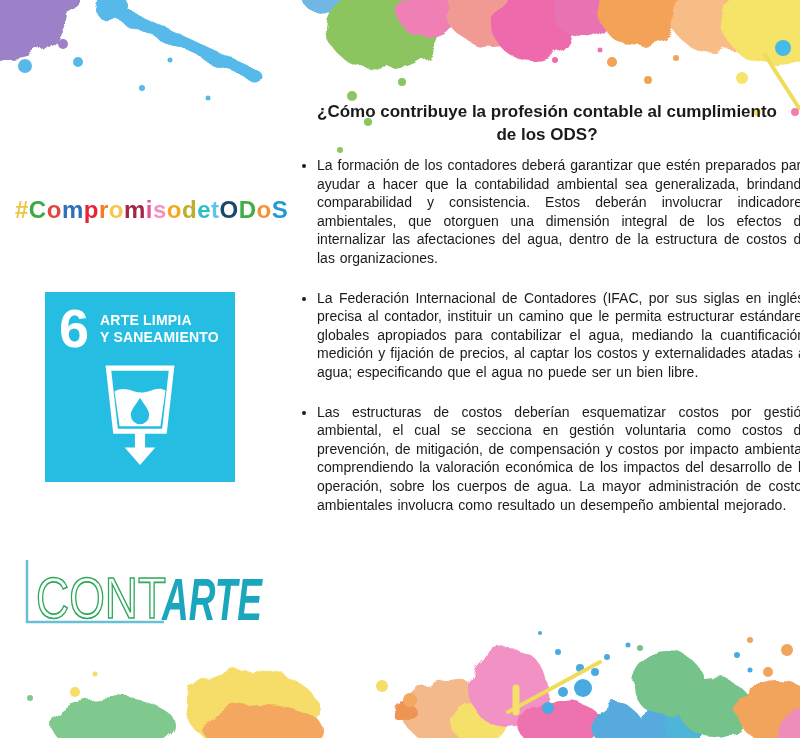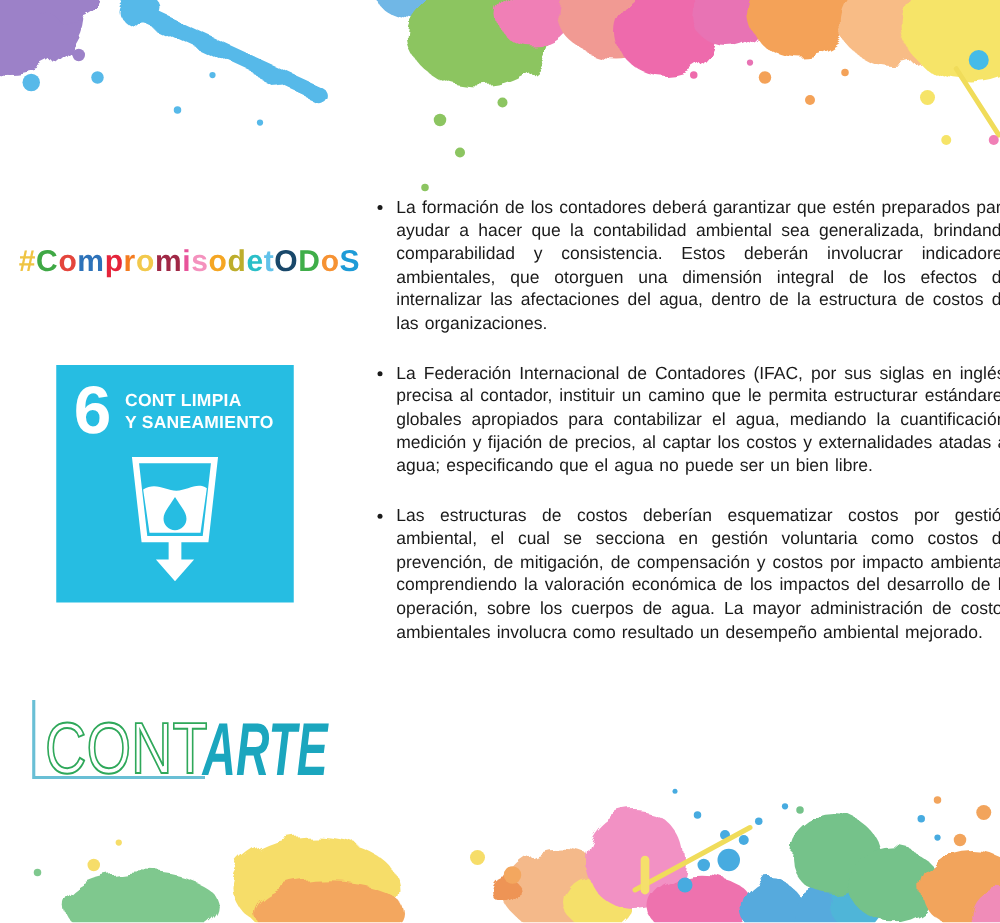--- a/index.html
+++ b/index.html
@@ -81,34 +81,35 @@
       <circle cx="648" cy="80" r="4" fill="#F4A258"></circle>
       <circle cx="676" cy="58" r="3" fill="#F4A258"></circle>
       <circle cx="742" cy="78" r="6" fill="#F6E468"></circle>
       <circle cx="757" cy="112" r="4" fill="#F6E468"></circle>
       <line x1="765" y1="55" x2="799" y2="108" stroke="#F0DC5A" stroke-width="4" stroke-linecap="round"></line>
       <circle cx="783" cy="48" r="8" fill="#45BBE8"></circle>
       <circle cx="795" cy="112" r="4" fill="#F07FB6"></circle>
     </g>
   </svg>
 
+  <div class="title">¿Cómo contribuye la profesión contable al cumplimiento de los ODS?</div>
 
   <ul class="bullets">
       <li>La formación de los contadores deberá garantizar que estén preparados para ayudar a hacer que la contabilidad ambiental sea generalizada, brindando comparabilidad y consistencia. Estos deberán involucrar indicadores ambientales, que otorguen una dimensión integral de los efectos de internalizar las afectaciones del agua, dentro de la estructura de costos de las organizaciones.</li>
       <li>La Federación Internacional de Contadores (IFAC, por sus siglas en inglés) precisa al contador, instituir un camino que le permita estructurar estándares globales apropiados para contabilizar el agua, mediando la cuantificación, medición y fijación de precios, al captar los costos y externalidades atadas al agua; especificando que el agua no puede ser un bien libre.</li>
       <li>Las estructuras de costos deberían esquematizar costos por gestión ambiental, el cual se secciona en gestión voluntaria como costos de prevención, de mitigación, de compensación y costos por impacto ambiental, comprendiendo la valoración económica de los impactos del desarrollo de la operación, sobre los cuerpos de agua. La mayor administración de costos ambientales involucra como resultado un desempeño ambiental mejorado.</li>
     </ul>
 
   <div class="hashtag"><span style="color: rgb(239, 196, 67);">#</span><span style="color: rgb(63, 168, 69);">C</span><span style="color: rgb(228, 69, 60);">o</span><span style="color: rgb(45, 114, 185);">m</span><span style="color: rgb(229, 36, 59);">p</span><span style="color: rgb(244, 123, 32);">r</span><span style="color: rgb(242, 201, 76);">o</span><span style="color: rgb(160, 40, 70);">m</span><span style="color: rgb(232, 84, 155);">i</span><span style="color: rgb(244, 146, 190);">s</span><span style="color: rgb(245, 166, 35);">o</span><span style="color: rgb(189, 174, 44);">d</span><span style="color: rgb(43, 191, 200);">e</span><span style="color: rgb(98, 194, 234);">t</span><span style="color: rgb(25, 72, 106);">O</span><span style="color: rgb(63, 174, 73);">D</span><span style="color: rgb(246, 146, 51);">o</span><span style="color: rgb(30, 155, 215);">S</span></div>
 
   <div class="sdg-card" style="background: rgb(38, 189, 226);">
     <div class="sdg-head">
       <div class="sdg-number">6</div>
       <div class="sdg-label">
-        <div>CONT LIMPIA</div>
+        <div>ARTE LIMPIA</div>
         <div>Y SANEAMIENTO</div>
       </div>
     </div>
     <svg class="sdg-icon" width="92" height="106" viewBox="0 0 90 104">
       <path d="M14,4 L76,4 L69,66 L21,66 Z" fill="none" stroke="#ffffff" stroke-width="5"></path>
       <path d="M20,27 C30,21 38,28 46,28 C55,28 62,21 70,26 L65,61 L25,61 Z" fill="#ffffff"></path>
       <path d="M45,33 C40,41 36,45 36,50 a9,9 0 0 0 18,0 C54,45 50,41 45,33 Z" fill="#26BDE2"></path>
       <path d="M40,68 L50,68 L50,82 L60,82 L45,99 L30,82 L40,82 Z" fill="#ffffff"></path>
     </svg>
   </div>

